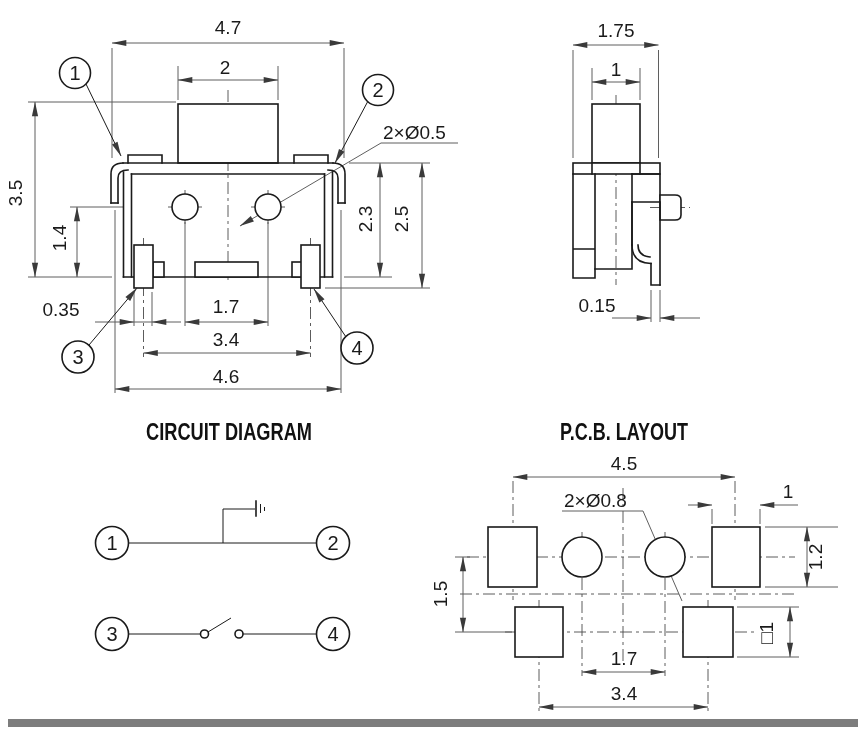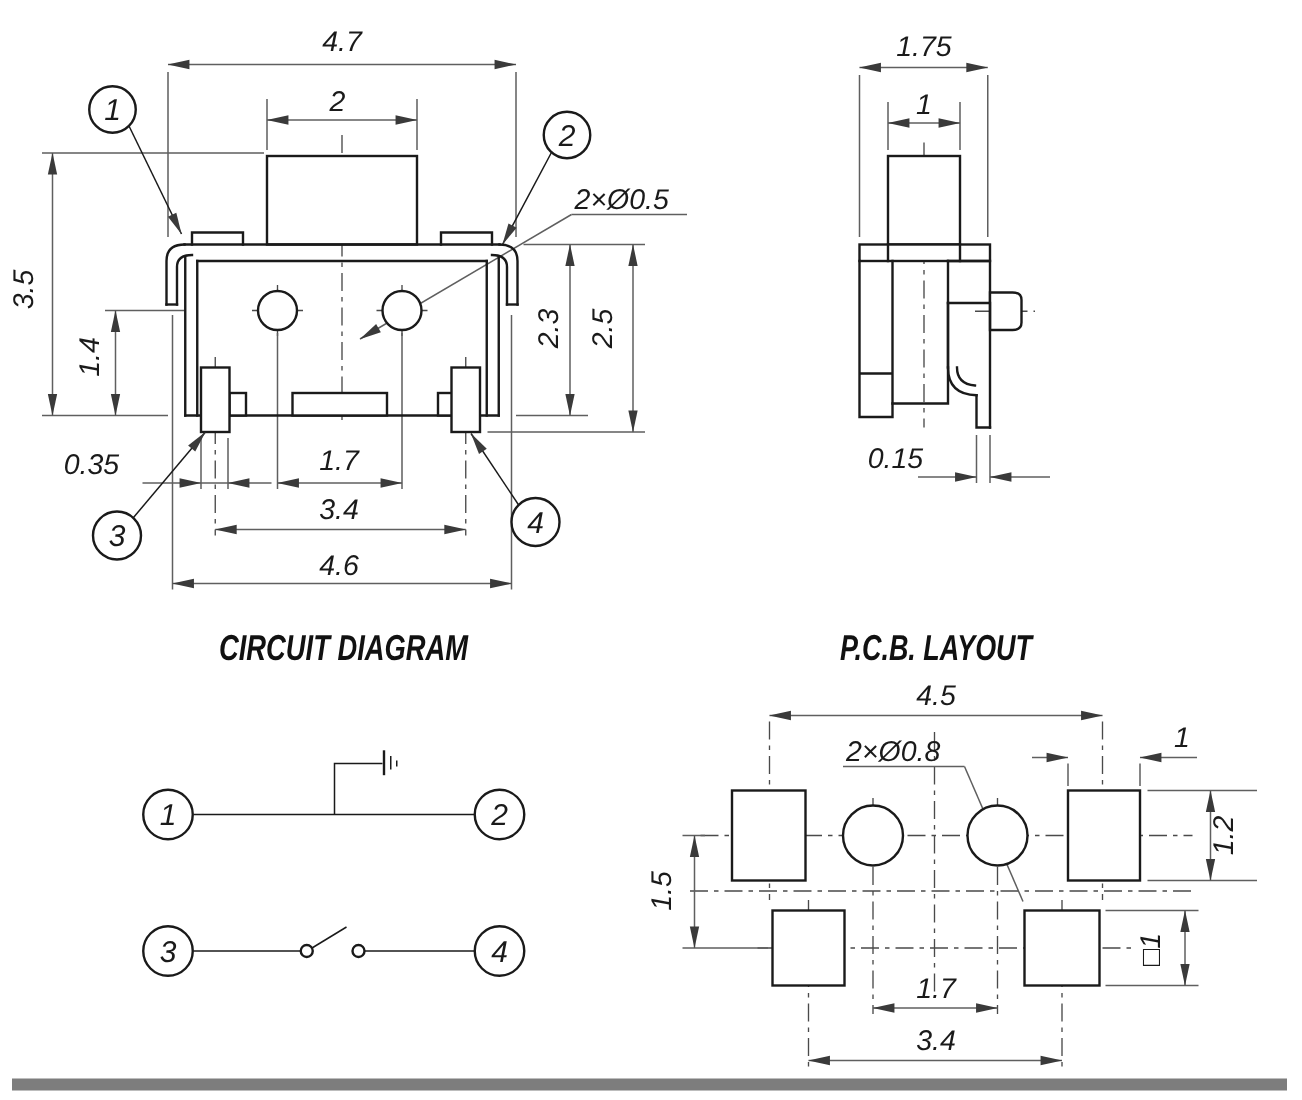--- a/index.html
+++ b/index.html
@@ -1,17 +1,17 @@
 <!DOCTYPE html>
 <html><head>
 <meta charset="utf-8">
 <style>
   html,body{margin:0;padding:0;background:#fff;}
   .canvas{position:relative;width:868px;height:733px;background:#ffffff;overflow:hidden;
-          font-family:"Liberation Sans",sans-serif;font-style:italic;}
+          font-family:"Liberation Sans",sans-serif;}
   svg{position:absolute;left:0;top:0;}
   .ol{stroke:#1a1a1a;stroke-width:1.6;fill:none;stroke-linecap:square;}
   .olf{stroke:#1a1a1a;stroke-width:1.6;fill:#ffffff;}
   .thin{stroke:#1a1a1a;stroke-width:1;fill:none;}
   .dim{stroke:#5f5f5f;stroke-width:1;fill:none;}
   .cl{stroke:#4a4a4a;stroke-width:0.9;stroke-dasharray:12 4 3 4;fill:none;}
   .lbl{font-size:19px;fill:#1a1a1a;}
   .mid{text-anchor:middle;}
   .title{font-size:24px;font-weight:bold;fill:#111;text-anchor:middle;letter-spacing:0px;}
   .cnum{font-size:20px;fill:#1a1a1a;text-anchor:middle;}

